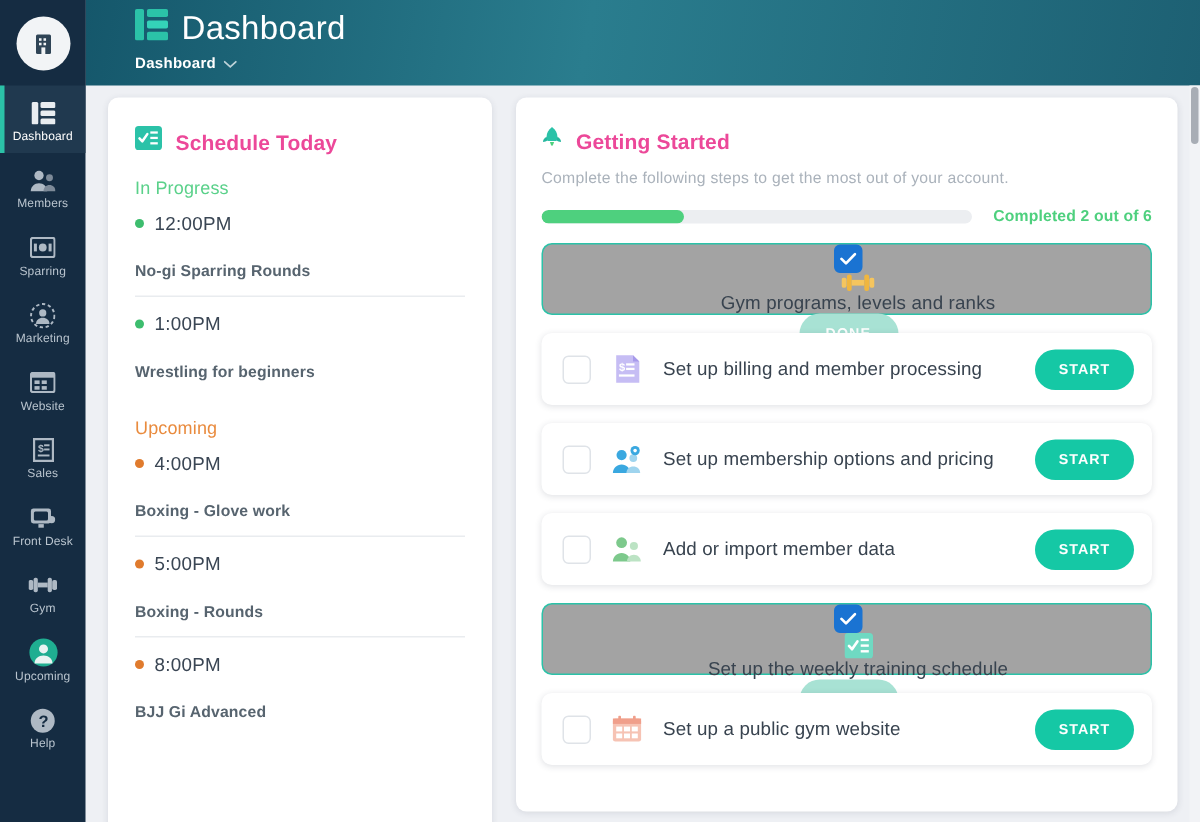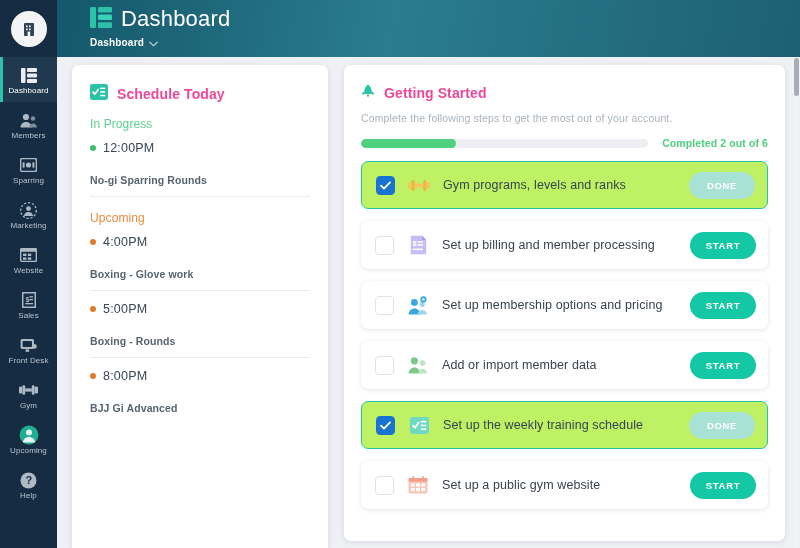--- a/index.html
+++ b/index.html
@@ -119,21 +119,21 @@
     letter-spacing:.1px;
   }
 
   .task-list { margin-top:12px; }
   .task {
     position:relative; display:flex; align-items:center; gap:0;
     height:48px; margin-bottom:12px; border-radius:7px; background:#ffffff;
     box-shadow:0 1px 4px rgba(40,50,70,.13); padding:0 12px 0 14px;
   }
   .task.done {
-    background:#bef264; border:1.5px solid #2bc2a8; box-shadow:none;
+    background:#a3a3a3; border:1.5px solid #2bc2a8; box-shadow:none;flex-direction:column;
   }
   .checkbox {
     width:19px; height:19px; border-radius:4px; flex:none;
     border:1px solid #dfe3e8; background:#ffffff;
     display:flex; align-items:center; justify-content:center;
   }
   .checkbox.checked { background:#1a73d2; border-color:#1a73d2; }
   .task-icon {
     width:22px; flex:none; margin-left:13px;
     display:flex; align-items:center; justify-content:center;
@@ -337,20 +337,27 @@
       <div class="sched-status inprogress">In Progress</div>
 
       <div class="sched-item bordered">
         <div class="sched-time-row">
           <span class="dot green"></span>
           <span class="sched-time">12:00PM</span>
         </div>
         <div class="sched-name">No-gi Sparring Rounds</div>
       </div>
 
+      <div class="sched-item">
+        <div class="sched-time-row">
+          <span class="dot green"></span>
+          <span class="sched-time">1:00PM</span>
+        </div>
+        <div class="sched-name">Wrestling for beginners</div>
+      </div>
 
       <div class="sched-status upcoming">Upcoming</div>
 
       <div class="sched-item bordered">
         <div class="sched-time-row">
           <span class="dot orange"></span>
           <span class="sched-time">4:00PM</span>
         </div>
         <div class="sched-name">Boxing - Glove work</div>
       </div>

